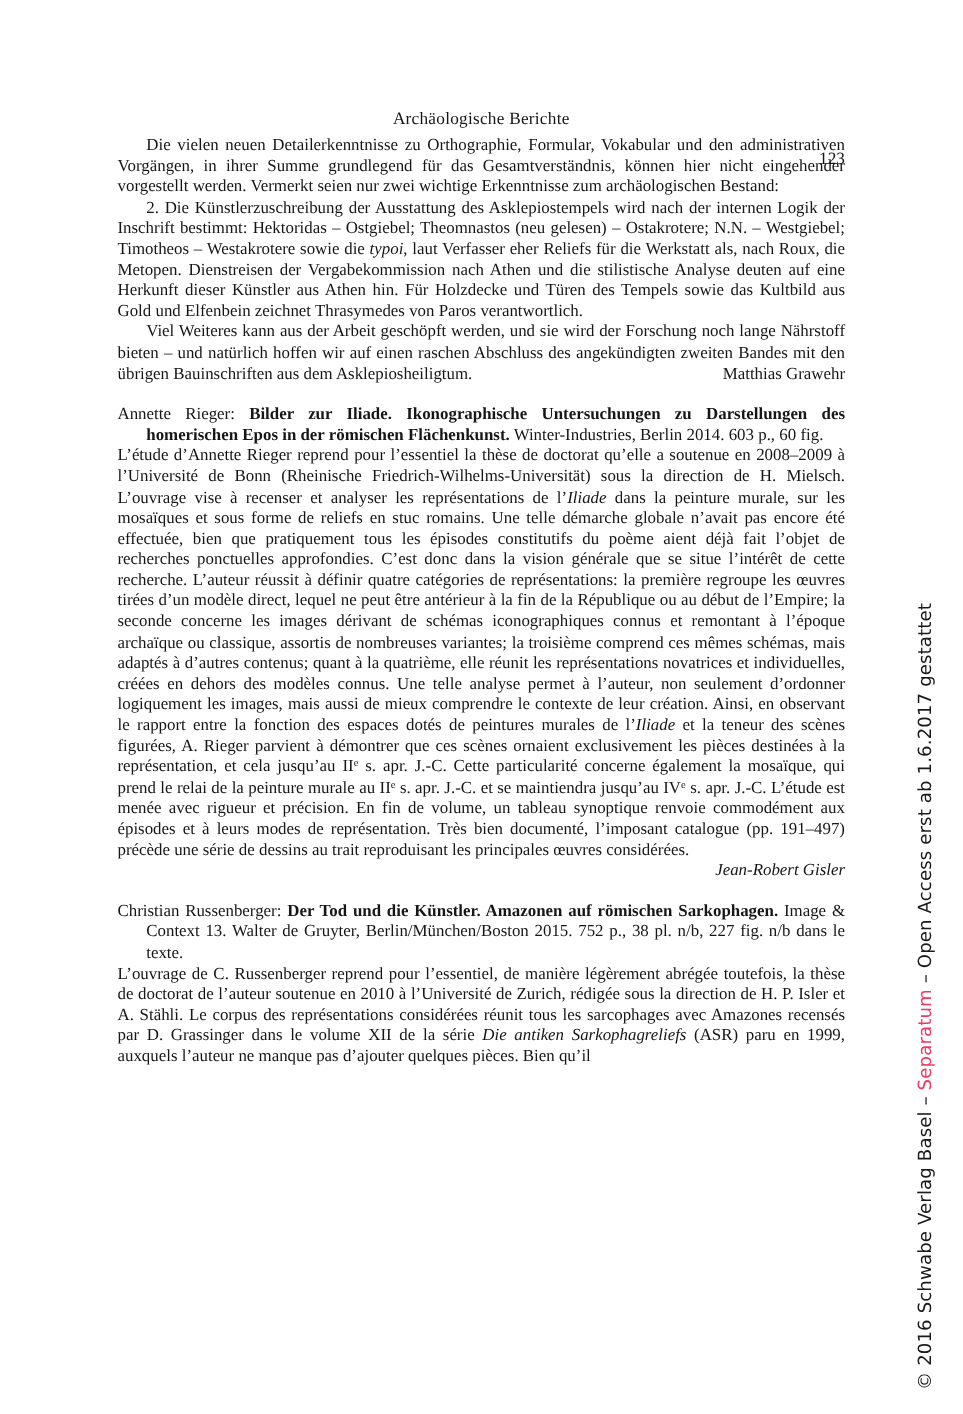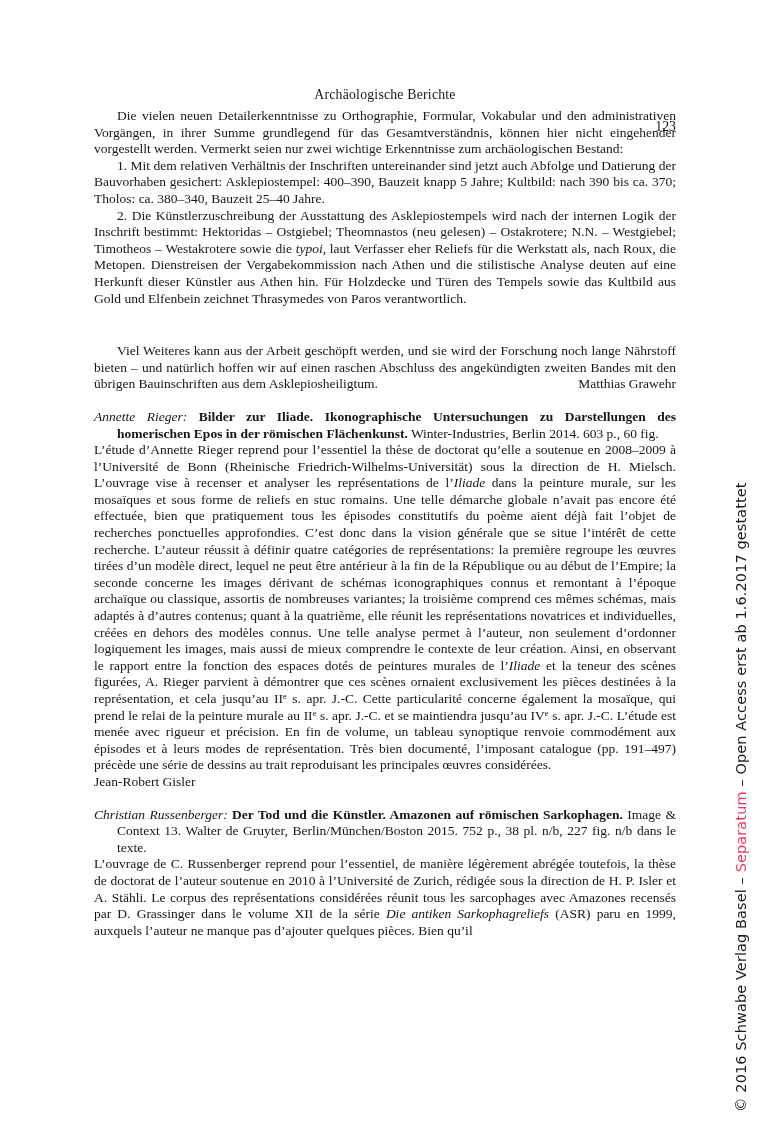--- a/index.html
+++ b/index.html
@@ -43,37 +43,39 @@
     top: 0;
     margin-top: 32px;
   }
   .body-text {
     font-size: 13.5px;
     line-height: 16.6px;
     text-align: justify;
   }
   p { margin: 0; }
   p.indent { text-indent: 23px; }
-  .sig-holder { position: relative; margin-top: 36px; }
+  .sig-holder { position: relative; }
   .sig-inline {
     position: absolute;
     right: 0;
     bottom: 0;
     font-style: normal;
   }
   .refhead {
     margin-top: 16px;
     padding-left: 23px;
     text-indent: -23px;
     text-align: justify;
   }
-  .ref-author { font-style: italic; }
+  .ref-author { }
   .ref-title { font-weight: bold; }
   .review-body { text-indent: 0; }
   .sig-line {
+    text-align: right;
+    font-style: italic;
   }
   i.inline-italic { }
   sup {
     font-size: 8.5px;
     line-height: 0;
     vertical-align: 4px;
   }
   .sidebar {
     position: absolute;
     left: 733px;
@@ -96,21 +98,20 @@
 
     <div class="running-head">
       <div class="rh-title">Archäologische Berichte</div>
       <div class="rh-pageno">123</div>
     </div>
 
     <div class="body-text">
 
       <p class="indent">Die vielen neuen Detailerkenntnisse zu Orthographie, Formular, Vokabular und den administrativen Vorgängen, in ihrer Summe grundlegend für das Gesamtverständnis, können hier nicht eingehender vorgestellt werden. Vermerkt seien nur zwei wichtige Erkenntnisse zum archäologischen Bestand:</p>
 
-      <p class="indent">1. Mit dem relativen Verhältnis der Inschriften untereinander sind jetzt auch Abfolge und Datierung der Bauvorhaben gesichert: Asklepiostempel: 400–390, Bauzeit knapp 5 Jahre; Kultbild: nach 390 bis ca. 370; Tholos: ca. 380–340, Bauzeit 25–40 Jahre.</p>
 
       <p class="indent"><span>2. Die Künstlerzuschreibung der Ausstattung des Asklepiostempels wird nach der internen Logik der Inschrift bestimmt: Hektoridas – Ostgiebel; Theomnastos (neu gelesen) – Ostakrotere; N.N. – Westgiebel; Timotheos – Westakrotere sowie die </span><i class="inline-italic">typoi</i><span>, laut Verfasser eher Reliefs für die Werkstatt als, nach Roux, die Metopen. Dienstreisen der Vergabekommission nach Athen und die stilistische Analyse deuten auf eine Herkunft dieser Künstler aus Athen hin. Für Holzdecke und Türen des Tempels sowie das Kultbild aus Gold und Elfenbein zeichnet Thrasymedes von Paros verantwortlich.</span></p>
 
       <p class="indent sig-holder"><span>Viel Weiteres kann aus der Arbeit geschöpft werden, und sie wird der Forschung noch lange Nährstoff bieten – und natürlich hoffen wir auf einen raschen Abschluss des angekündigten zweiten Bandes mit den übrigen Bauinschriften aus dem Asklepiosheiligtum.</span><span class="sig-inline">Matthias Grawehr</span></p>
 
       <p class="refhead"><span class="ref-author">Annette Rieger: </span><span class="ref-title">Bilder zur Iliade. Ikonographische Untersuchungen zu Darstellungen des homerischen Epos in der römischen Flächenkunst.</span><span> Winter-Industries, Berlin 2014. 603 p., 60 fig.</span></p>
 
       <p class="review-body"><span>L’étude d’Annette Rieger reprend pour l’essentiel la thèse de doctorat qu’elle a soutenue en 2008–2009 à l’Université de Bonn (Rheinische Friedrich-Wilhelms-Universität) sous la direction de H. Mielsch. L’ouvrage vise à recenser et analyser les représentations de l’</span><i class="inline-italic">Iliade</i><span> dans la peinture murale, sur les mosaïques et sous forme de reliefs en stuc romains. Une telle démarche globale n’avait pas encore été effectuée, bien que pratiquement tous les épisodes constitutifs du poème aient déjà fait l’objet de recherches ponctuelles approfondies. C’est donc dans la vision générale que se situe l’intérêt de cette recherche. L’auteur réussit à définir quatre catégories de représentations: la première regroupe les œuvres tirées d’un modèle direct, lequel ne peut être antérieur à la fin de la République ou au début de l’Empire; la seconde concerne les images dérivant de schémas iconographiques connus et remontant à l’époque archaïque ou classique, assortis de nombreuses variantes; la troisième comprend ces mêmes schémas, mais adaptés à d’autres contenus; quant à la quatrième, elle réunit les représentations novatrices et individuelles, créées en dehors des modèles connus. Une telle analyse permet à l’auteur, non seulement d’ordonner logiquement les images, mais aussi de mieux comprendre le contexte de leur création. Ainsi, en observant le rapport entre la fonction des espaces dotés de peintures murales de l’</span><i class="inline-italic">Iliade</i><span> et la teneur des scènes figurées, A. Rieger parvient à démontrer que ces scènes ornaient exclusivement les pièces destinées à la représentation, et cela jusqu’au II</span><sup>e</sup><span> s. apr. J.-C. Cette particularité concerne également la mosaïque, qui prend le relai de la peinture murale au II</span><sup>e</sup><span> s. apr. J.-C. et se maintiendra jusqu’au IV</span><sup>e</sup><span> s. apr. J.-C. L’étude est menée avec rigueur et précision. En fin de volume, un tableau synoptique renvoie commodément aux épisodes et à leurs modes de représentation. Très bien documenté, l’imposant catalogue (pp. 191–497) précède une série de dessins au trait reproduisant les principales œuvres considérées.</span></p>
 
       <p class="sig-line">Jean-Robert Gisler</p>

